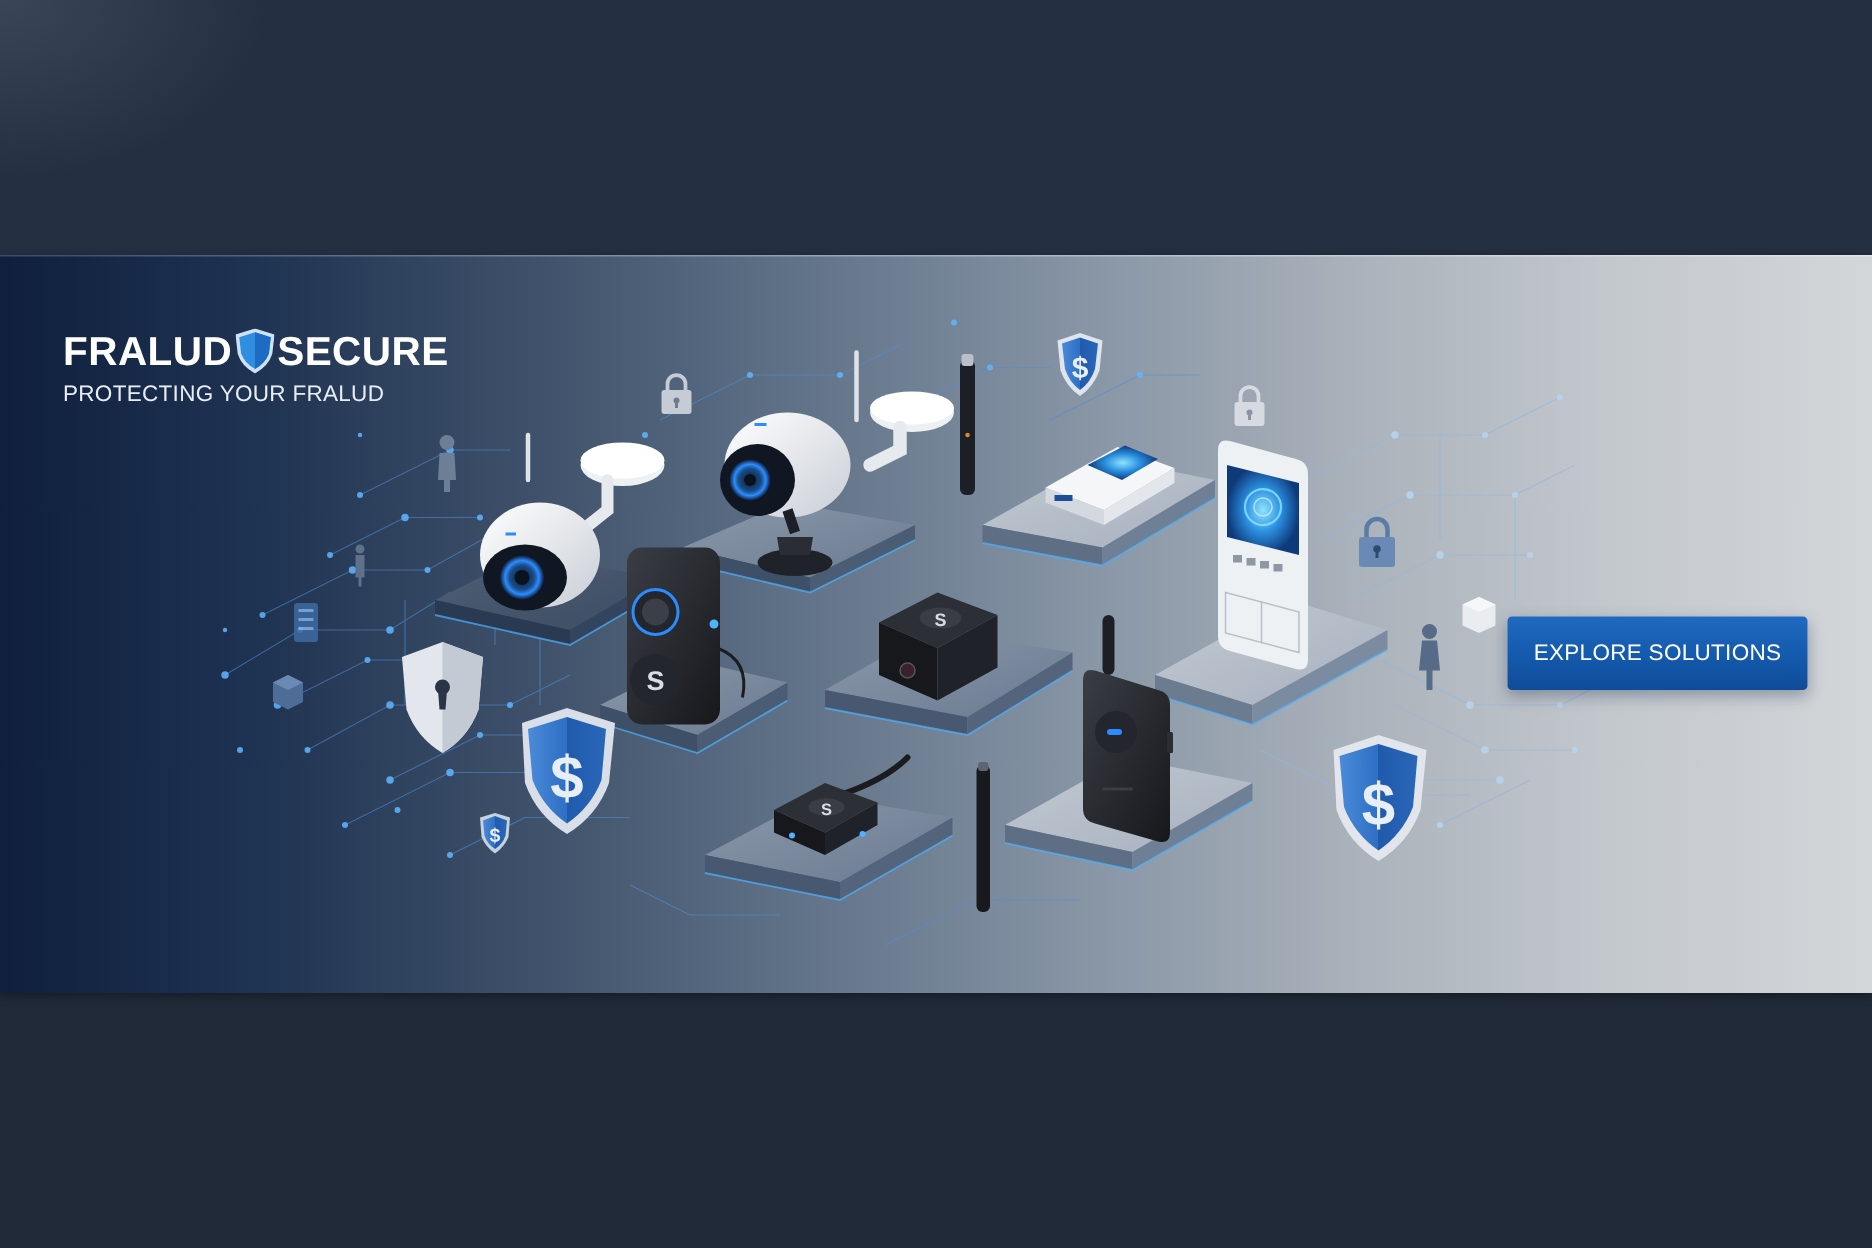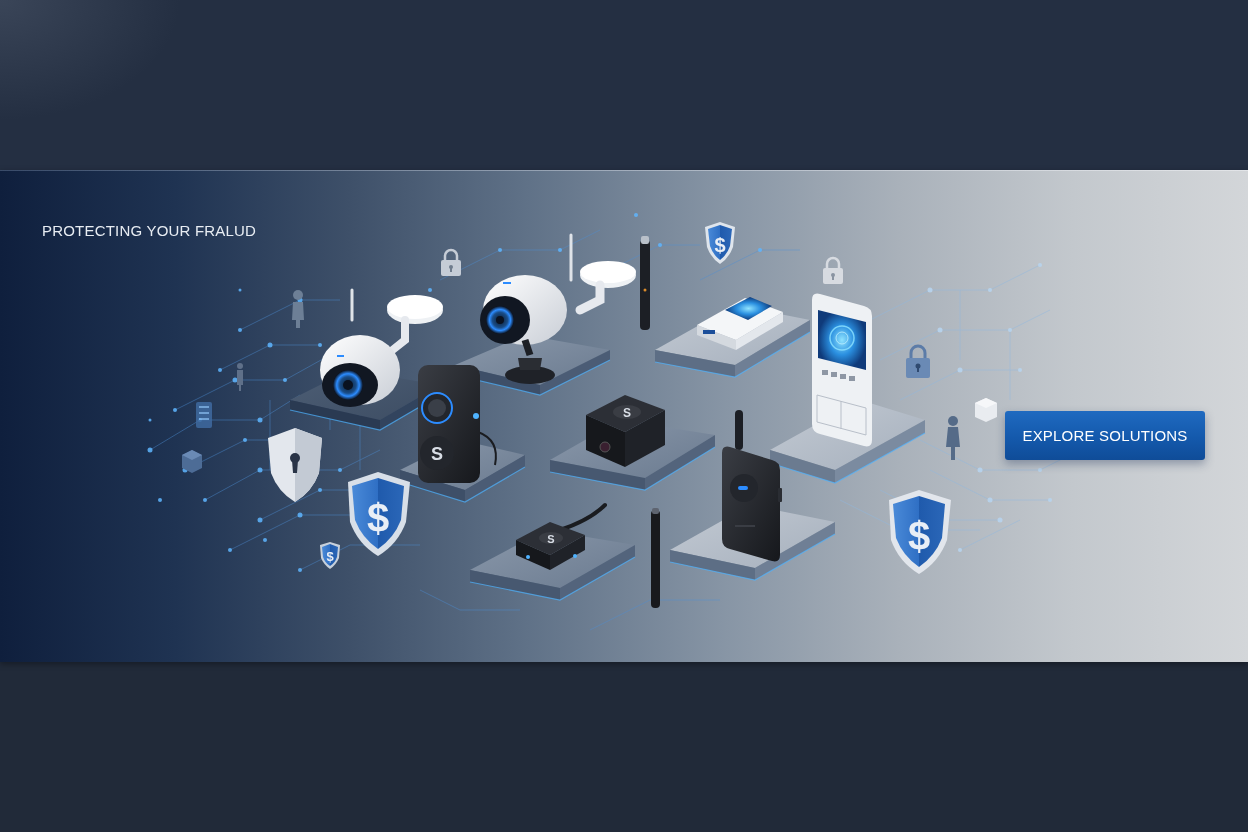--- a/index.html
+++ b/index.html
@@ -390,17 +390,26 @@
       <path d="M516 370 L550 385 L550 400 L516 385 Z" fill="#16181c"></path>
       <path d="M550 385 L585 365 L585 380 L550 400 Z" fill="#1f2228"></path>
       <ellipse cx="551" cy="368" rx="12" ry="6" fill="#3a3d44"></ellipse>
       <text x="551" y="373" font-size="11" font-weight="700" fill="#d8dde5" text-anchor="middle" font-family="Liberation Sans, sans-serif">S</text>
       <circle cx="528" cy="387" r="2" fill="#4fb3ff"></circle>
       <circle cx="575" cy="386" r="2" fill="#4fb3ff"></circle>
     </g>
   </svg>
 
   <div class="brand">
+    <div class="logo-row">
+      <span class="logo-word">FRALUD</span>
+      <svg class="logo-shield" viewBox="0 0 26 30">
+        <path d="M13 0 L26 4 L24.5 17 Q22 25 13 30 Q4 25 1.5 17 L0 4 Z" fill="#cfe2f5"></path>
+        <path d="M13 2.5 L23.5 5.8 L22.3 16.5 Q20 23 13 27 Q6 23 3.7 16.5 L2.5 5.8 Z" fill="#2f8ee0"></path>
+        <path d="M13 2.5 L23.5 5.8 L22.3 16.5 Q20 23 13 27 Z" fill="#1b6cc2"></path>
+      </svg>
+      <span class="logo-word">SECURE</span>
+    </div>
     <div class="tagline">PROTECTING YOUR FRALUD</div>
   </div>
 
   <button class="cta">EXPLORE SOLUTIONS</button>
 </section>
 
 </body></html>

